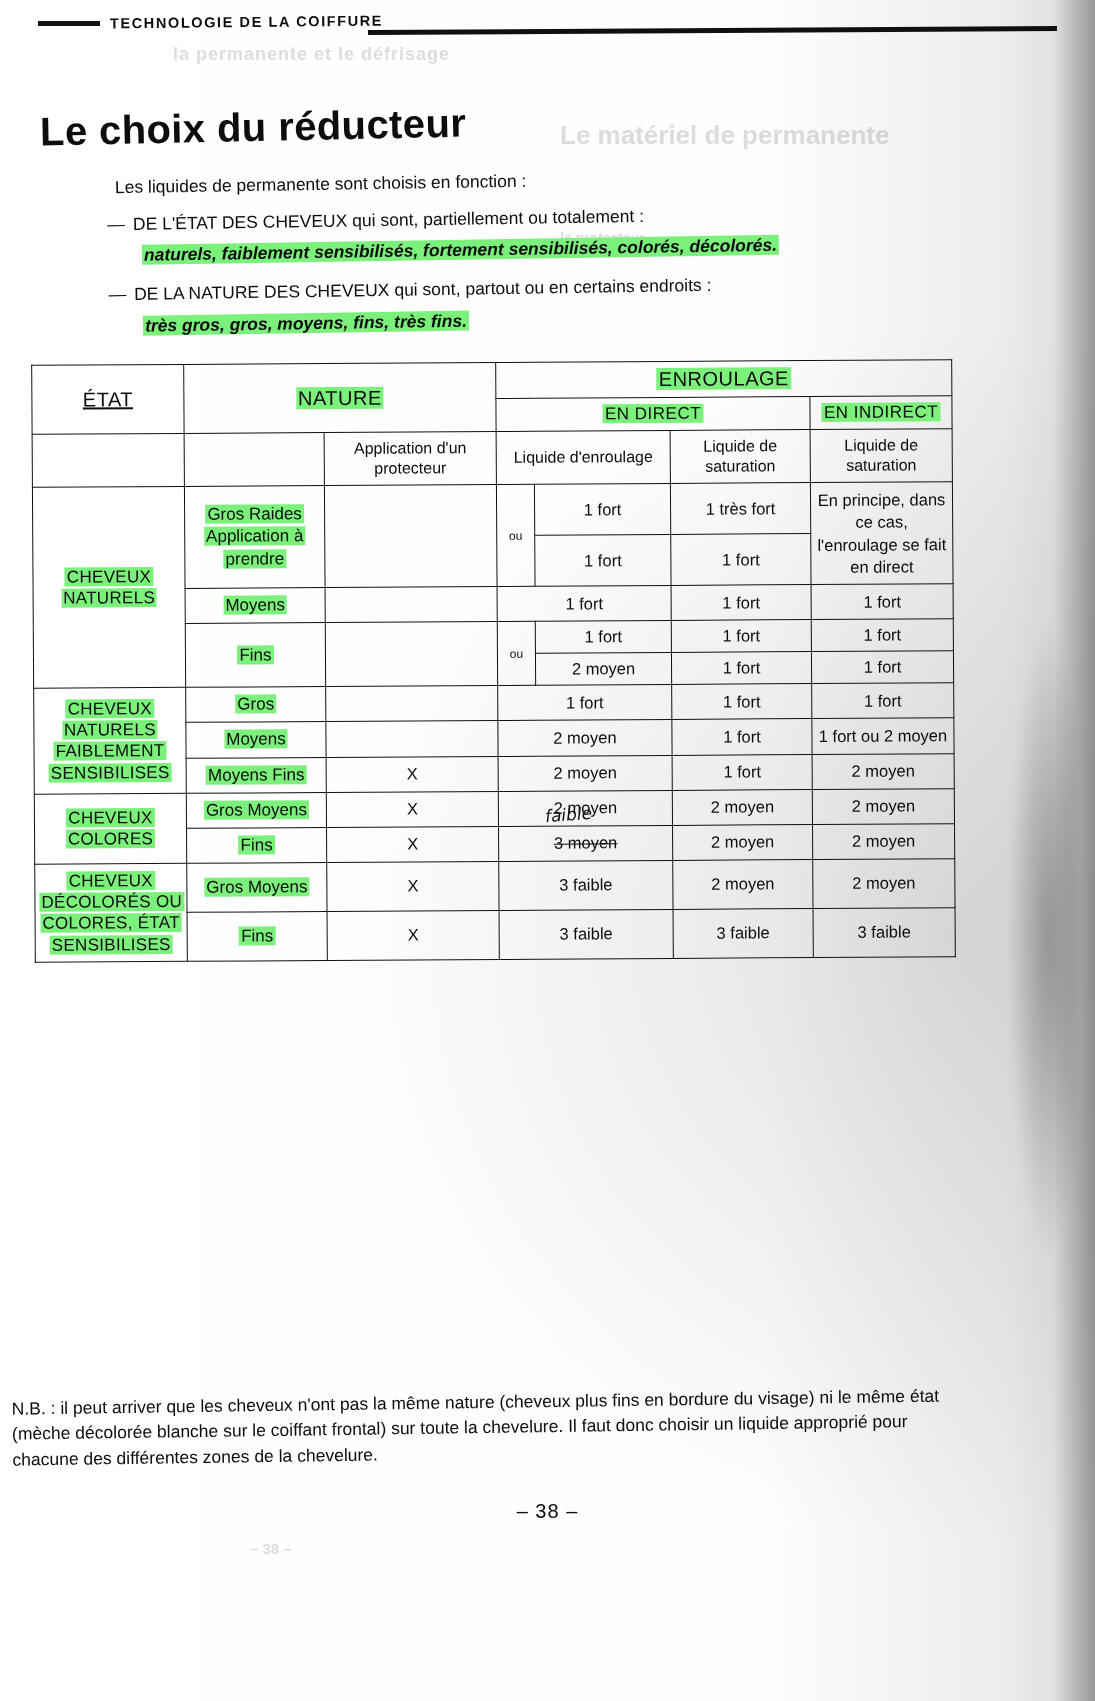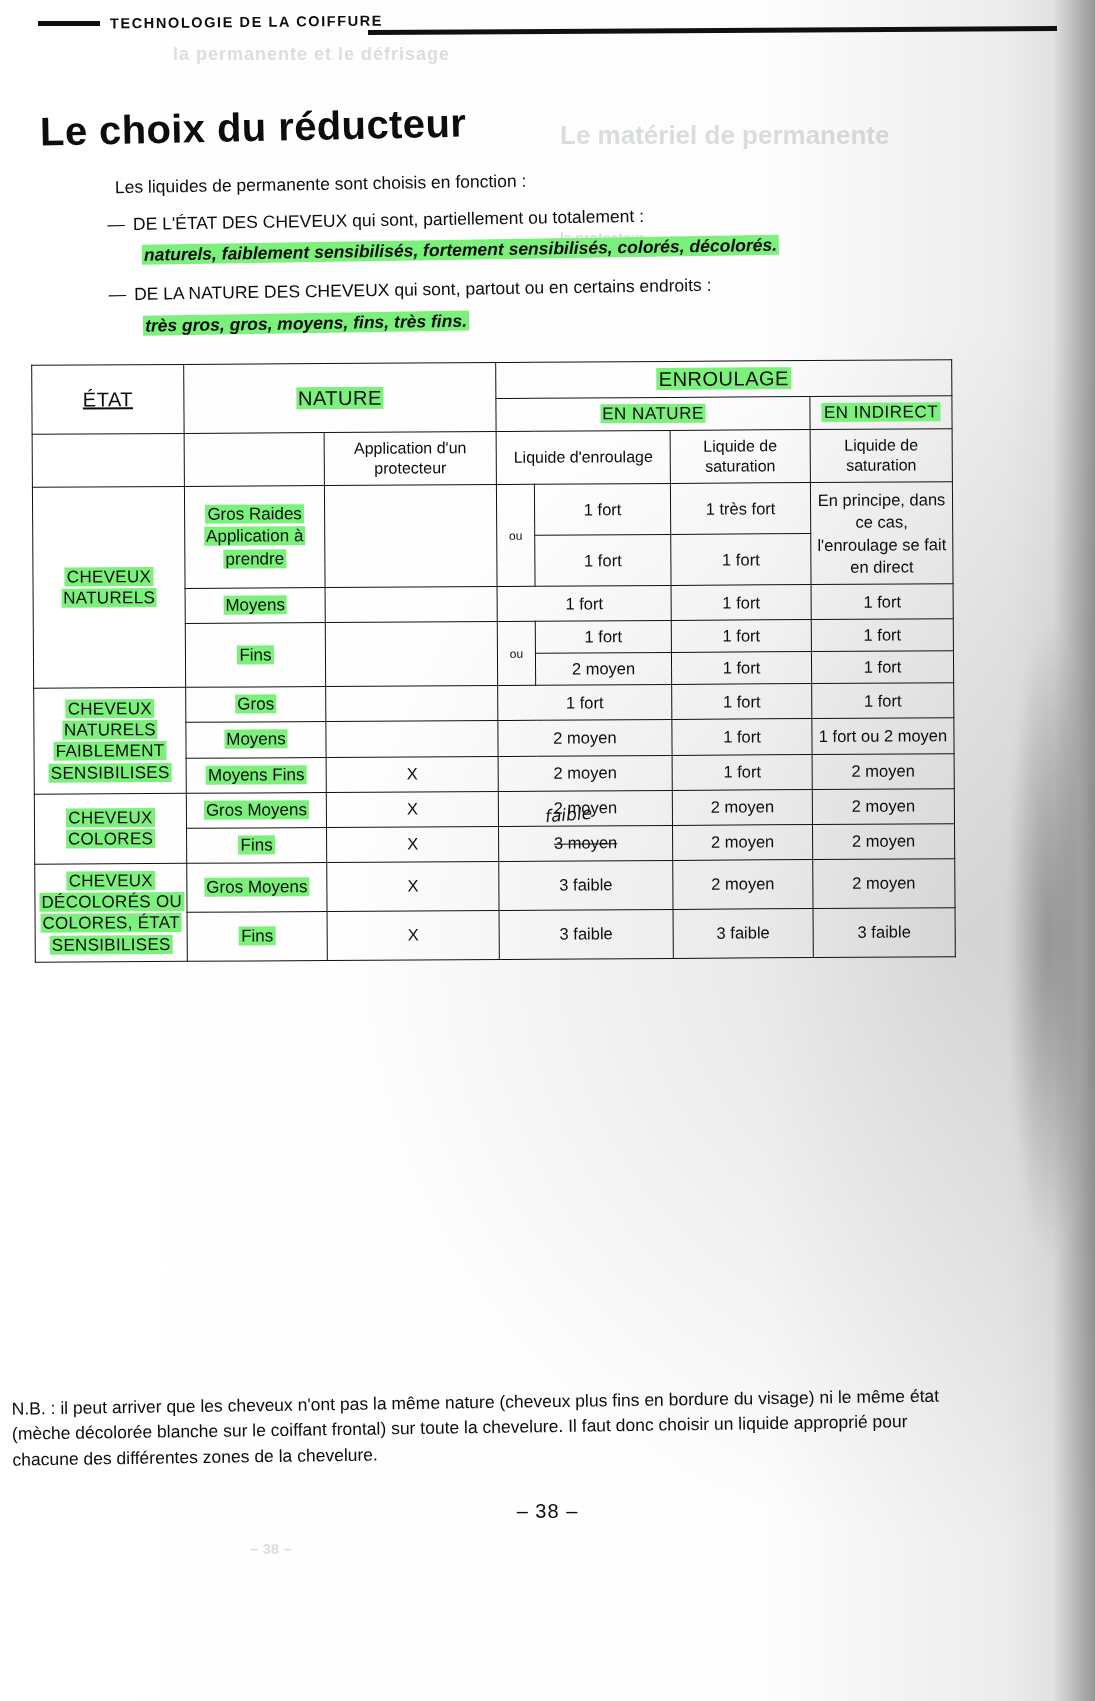--- a/index.html
+++ b/index.html
@@ -257,21 +257,21 @@
       <td colspan="2" rowspan="2" class="h-nature">
         <span class="hl">NATURE</span>
       </td>
       <td colspan="4" class="h-enr">
         <span class="hl">ENROULAGE</span>
       </td>
     </tr>
 
     <tr>
       <td colspan="3" class="h-sub">
-        <span class="hl">EN NATURE</span>
+        <span class="hl">EN DIRECT</span>
       </td>
       <td class="h-sub">
         <span class="hl">EN INDIRECT</span>
       </td>
     </tr>
 
     <tr>
       <td></td>
       <td></td>
       <td class="colhead">Application d'un protecteur</td>

